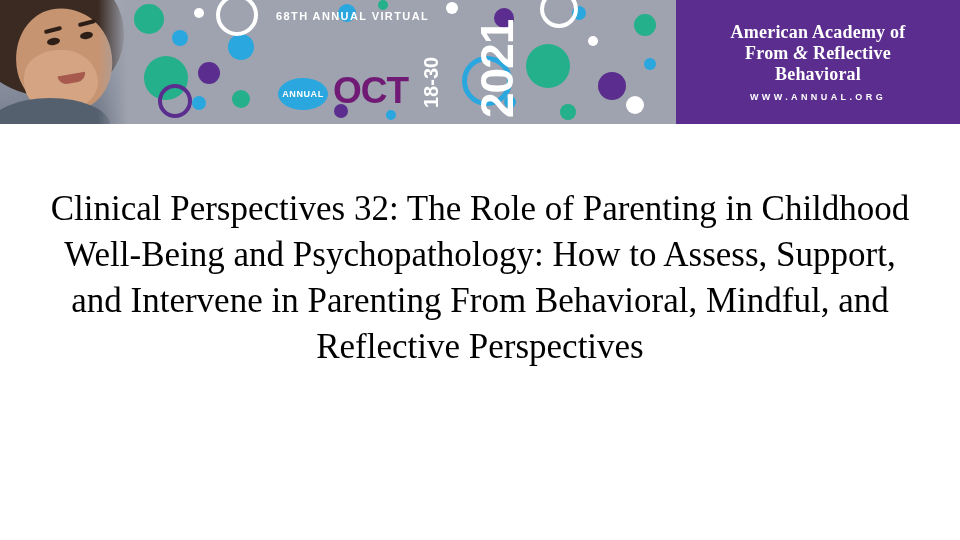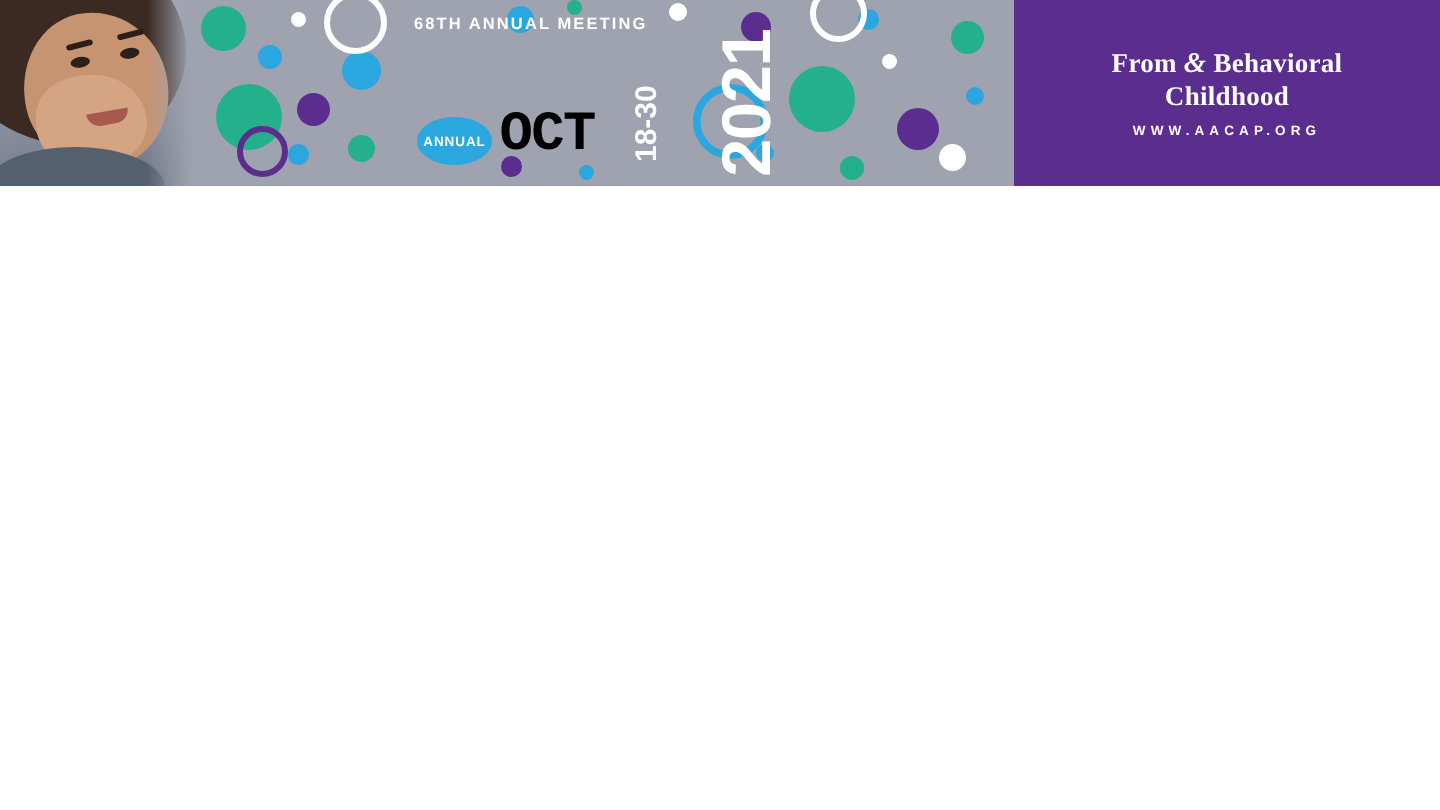--- a/index.html
+++ b/index.html
@@ -179,24 +179,24 @@
     font-weight: bold;
     letter-spacing: 0.6px;
     display: flex;
     align-items: center;
     justify-content: center;
   }
   .oct-word {
     position: absolute;
     left: 205px;
     top: 72px;
-    font-family: Liberation Mono, monospace;
+    font-family: Liberation Sans, sans-serif;
     font-size: 37px;
     font-weight: bold;
-    color: #000000;
+    color: #701a75;
     letter-spacing: -1px;
     line-height: 1;
   }
   .date-range {
     position: absolute;
     left: 292px;
     top: 108px;
     transform: rotate(-90deg);
     transform-origin: left top;
     font-family: "Liberation Sans", sans-serif;
@@ -322,29 +322,33 @@
       <div class="dot" style="left:460px;top:36px;  width:10px; height:10px; background:#ffffff;"></div>
       <div class="dot" style="left:470px;top:72px;  width:28px; height:28px; background:#5b2d8e;"></div>
       <div class="dot" style="left:432px;top:104px; width:16px; height:16px; background:#23b08a;"></div>
       <div class="dot" style="left:506px;top:14px;  width:22px; height:22px; background:#23b08a;"></div>
       <div class="dot" style="left:516px;top:58px;  width:12px; height:12px; background:#2aa7de;"></div>
       <div class="dot" style="left:498px;top:96px;  width:18px; height:18px; background:#ffffff;"></div>
       <div class="ring" style="left:334px;top:56px; width:40px; height:40px; border:5px solid #2aa7de;"></div>
       <div class="ring" style="left:412px;top:-10px;width:30px; height:30px; border:4px solid #ffffff;"></div>
 
       <div class="meeting-text">
-        <div class="annual-label">68TH ANNUAL MEETING</div>
+        <div class="annual-label">68TH ANNUAL VIRTUAL</div>
         <div class="virtual-badge">ANNUAL</div>
         <div class="oct-word">OCT</div>
         <div class="date-range">18-30</div>
         <div class="year-word">2021</div>
       </div>
     </div>
 
     <div class="banner-logo">
-      <div class="logo-line l2"><span>From </span><span class="logo-amp">&amp;</span><span> Behavioral</span></div>
-      <div class="logo-line l3">Childhood</div>
-      <div class="logo-url">WWW.AACAP.ORG</div>
+      <div class="logo-line l1">American Academy of</div>
+      <div class="logo-line l2"><span>From </span><span class="logo-amp">&amp;</span><span> Reflective</span></div>
+      <div class="logo-line l3">Behavioral</div>
+      <div class="logo-url">WWW.ANNUAL.ORG</div>
     </div>
   </div>
 
+  <div class="title-block">
+    <h1 class="slide-title">Clinical Perspectives 32: The Role of Parenting in Childhood Well-Being and Psychopathology:  How to Assess, Support, and Intervene  in Parenting From Behavioral, Mindful, and Reflective Perspectives</h1>
+  </div>
 
 </div>
 
 </body></html>

